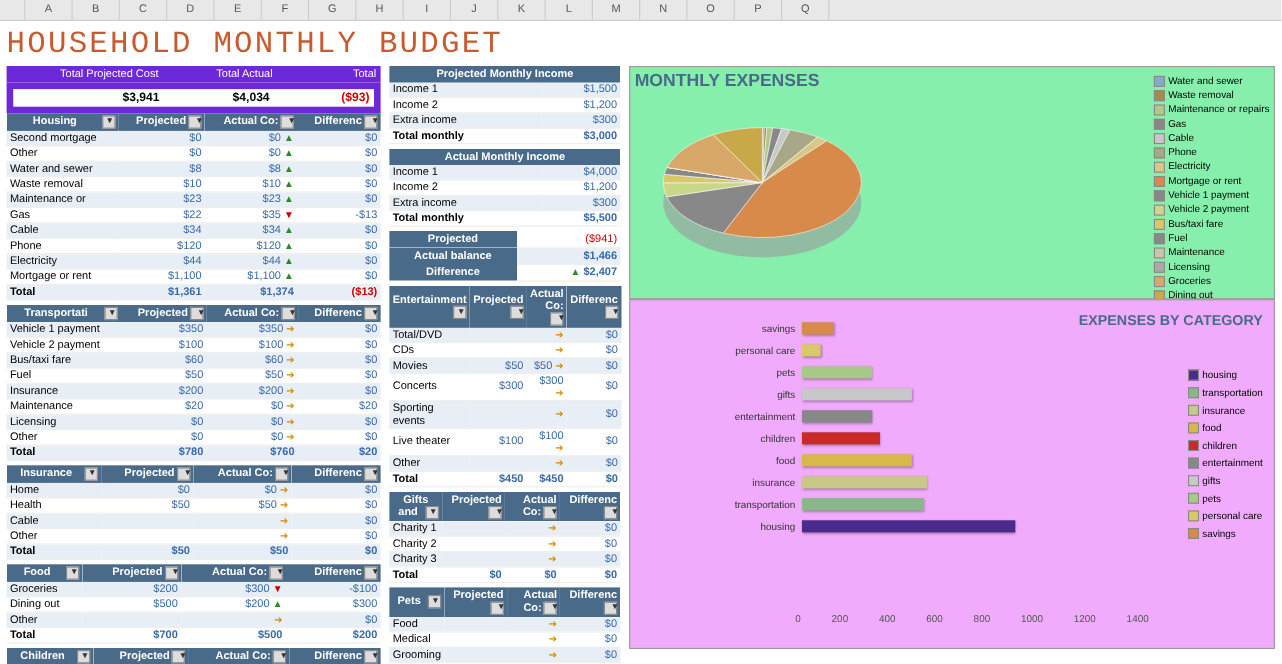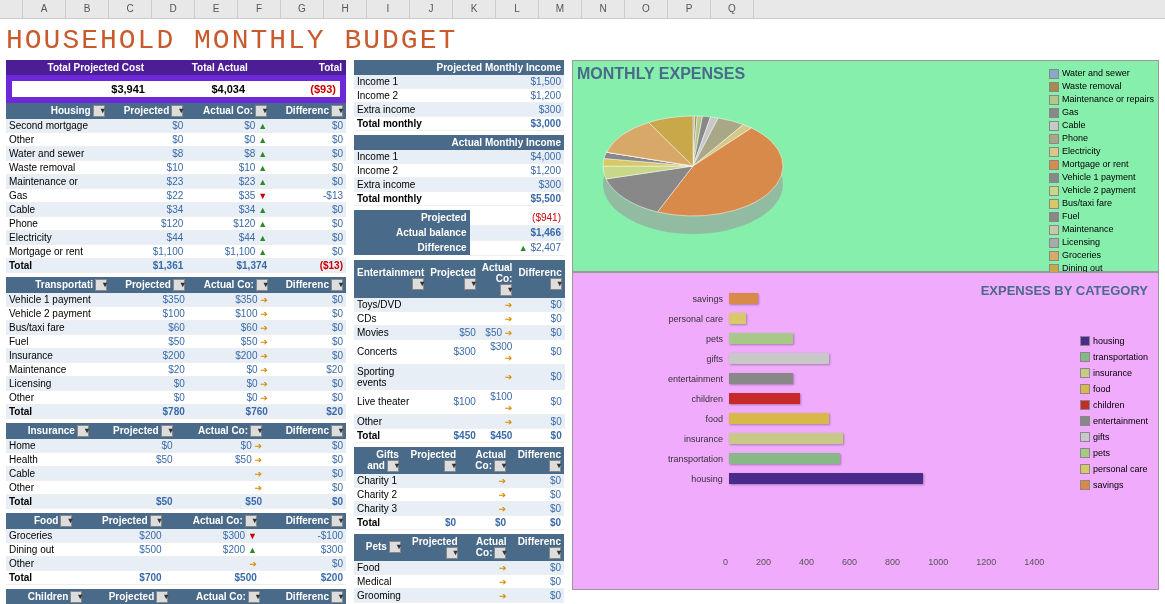--- a/index.html
+++ b/index.html
@@ -4,26 +4,26 @@
 <style>
 body{margin:0;font-family:Arial,sans-serif;font-size:11px;background:#fff;width:1165px}
 .col-headers{display:flex;background:#e8e8e8;border-bottom:1px solid #ccc;height:18px}
 .col-headers div{width:42px;text-align:center;font-size:10px;color:#555;border-right:1px solid #ccc;line-height:18px}
 .container{position:relative;padding:0 6px}
 .title{font-family:"Courier New",monospace;font-size:28px;color:#c85a2e;letter-spacing:2px;margin:6px 0 4px 0;font-weight:normal}
 .main-grid{display:flex;gap:8px}
 .left-col{width:340px}
 .mid-col{width:210px}
 .right-area{flex:1}
-.summary-bar{display:flex;background:#4c1d95;color:#fff;font-weight:bold;font-size:10px}
+.summary-bar{display:flex;background:#6d28d9;color:#fff;font-weight:normal;font-size:10px}
 .summary-bar div{padding:2px 4px;text-align:right}
 .summary-vals{display:flex;border:6px solid #6d28d9}
 .summary-vals div{padding:2px 4px;text-align:right;font-weight:bold}
 table.sect{width:100%;border-collapse:collapse;margin-bottom:4px}
-table.sect th{background:#4a6a8a;color:#fff;font-size:10px;padding:2px 3px;text-align:right;position:relative}
+table.sect th{background:#4a6a8a;color:#fff;font-size:10px;padding:2px 3px;text-align:center;position:relative}
 table.sect th.num{text-align:right}
 table.sect td{padding:1px 3px;font-size:10px;border-bottom:1px solid #eee}
 table.sect tr:nth-child(even) td{background:#e8eef5}
 table.sect td.lbl{color:#000}
 table.sect td.num{text-align:right;color:#3a6aa8}
 table.sect td.tot{font-weight:bold}
 table.sect td.neg{color:#c00;font-weight:bold}
 .dd{display:inline-block;width:10px;height:10px;background:#ddd;border:1px solid #888;float:right;margin-left:2px}
 .dd:after{content:"▾";font-size:8px;color:#333;position:relative;top:-2px;left:1px}
 .arrow-up{color:#2a8a2a;font-size:9px}
@@ -370,35 +370,35 @@
             <tr>
               <th style="width:55%">Projected</th>
               <td class="num neg" style="font-weight:normal">($941)</td>
             </tr>
             <tr>
               <th style="width:55%">Actual balance</th>
               <td class="num " style="font-weight:bold">$1,466</td>
             </tr>
             <tr>
               <th style="width:55%">Difference</th>
-              <td class="num " style="font-weight:normal"><span class="arrow-up">▲</span> $2,407</td>
+              <td class="num " style="font-weight:bold"><span class="arrow-up">▲</span> $2,407</td>
             </tr>
           </tbody>
         </table>
       <div id="mid-tables">
           <table class="sect">
             <tbody>
               <tr>
     <th>Entertainment<span class="dd"></span></th>
                 <th class="num">Projected<span class="dd"></span></th>
                 <th class="num">Actual Co:<span class="dd"></span></th>
                 <th class="num">Differenc<span class="dd"></span></th>
               </tr>
               <tr>
-                <td class="lbl">Toys/DVD</td>
+                <td class="lbl">Total/DVD</td>
                 <td class="num"></td>
                 <td class="num"> <span class="arrow-rt">➔</span></td>
                 <td class="num">$0</td>
               </tr>
               <tr>
                 <td class="lbl">CDs</td>
                 <td class="num"></td>
                 <td class="num"> <span class="arrow-rt">➔</span></td>
                 <td class="num">$0</td>
               </tr>

